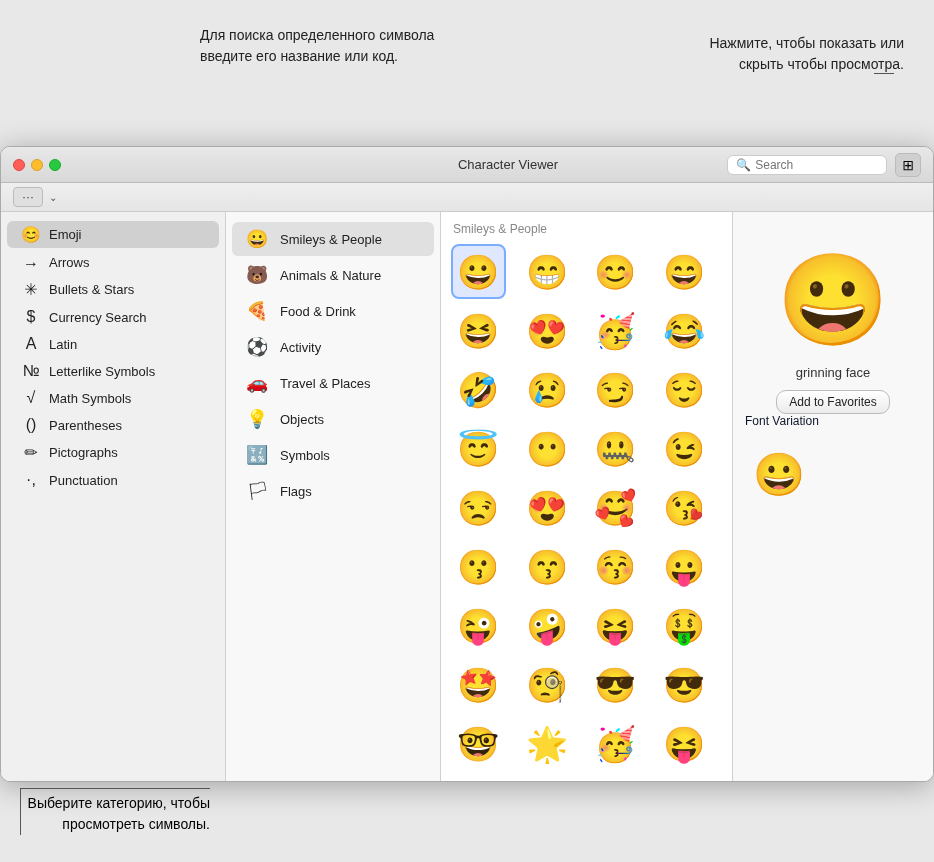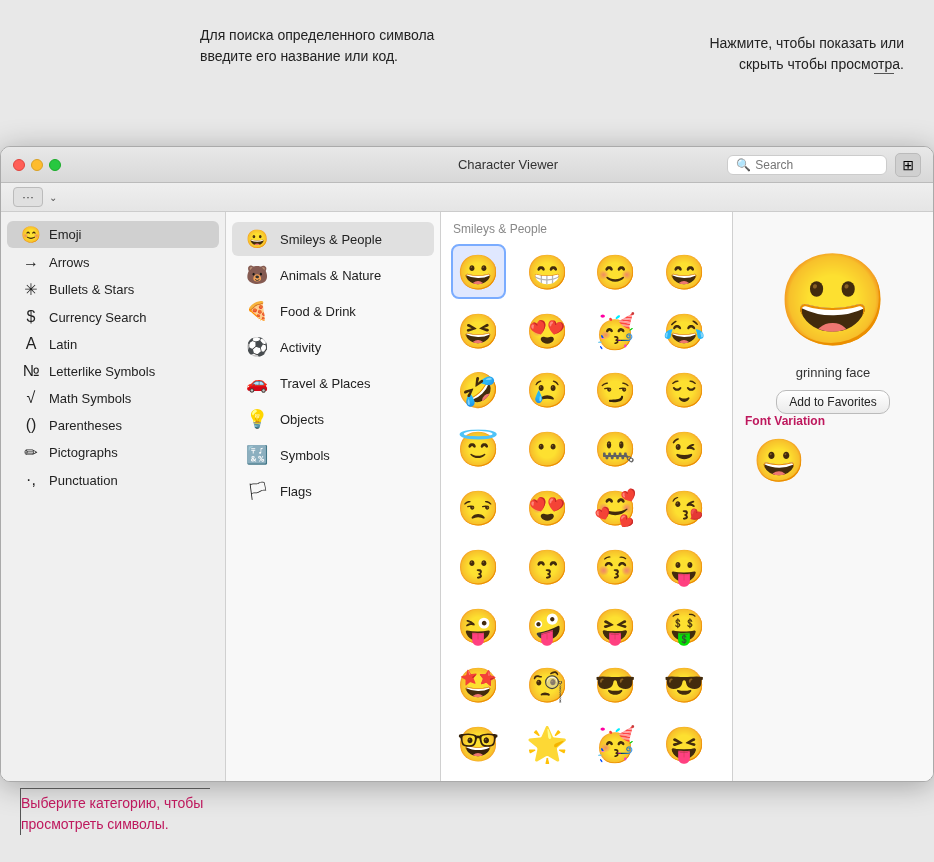--- a/index.html
+++ b/index.html
@@ -251,47 +251,48 @@
       border: 1px solid #bbb;
       border-radius: 10px;
       padding: 4px 12px;
       font-size: 12px;
       cursor: pointer;
       color: #222;
     }
 
     .font-variation-title {
       font-size: 12px;
-      color: #be185d;
-      font-weight: 700;
+      color: #0f172a;
+      font-weight: 400;
       align-self: flex-start;
-      margin-bottom: 8px;
+      margin-bottom: 22px;
     }
 
     .font-variation-emoji {
       font-size: 42px;
       align-self: flex-start;
       margin-left: 8px;
     }
 
     .annotation-bottom {
       width: 934px;
       display: flex;
       margin-top: 6px;
     }
 
     .ann-bottom-left {
       margin-left: 20px;
       font-size: 14px;
-      color: #be185d;
+      color: #000000;
       line-height: 1.5;
       border-left: 1px solid #555;
       border-top: 1px solid #555;
       padding-top: 4px;
       width: 190px;
+      text-align: right;
     }
 
     .annotations-wrapper {
       width: 934px;
       position: relative;
       height: 120px;
       margin-bottom: 6px;
     }
 
     .ann-center-text {

